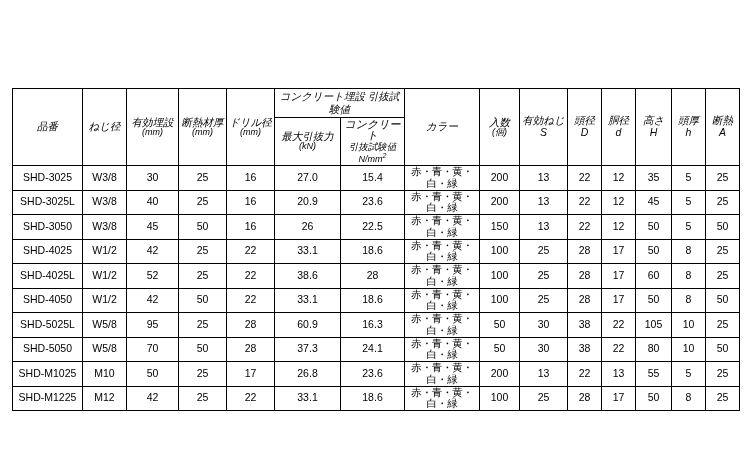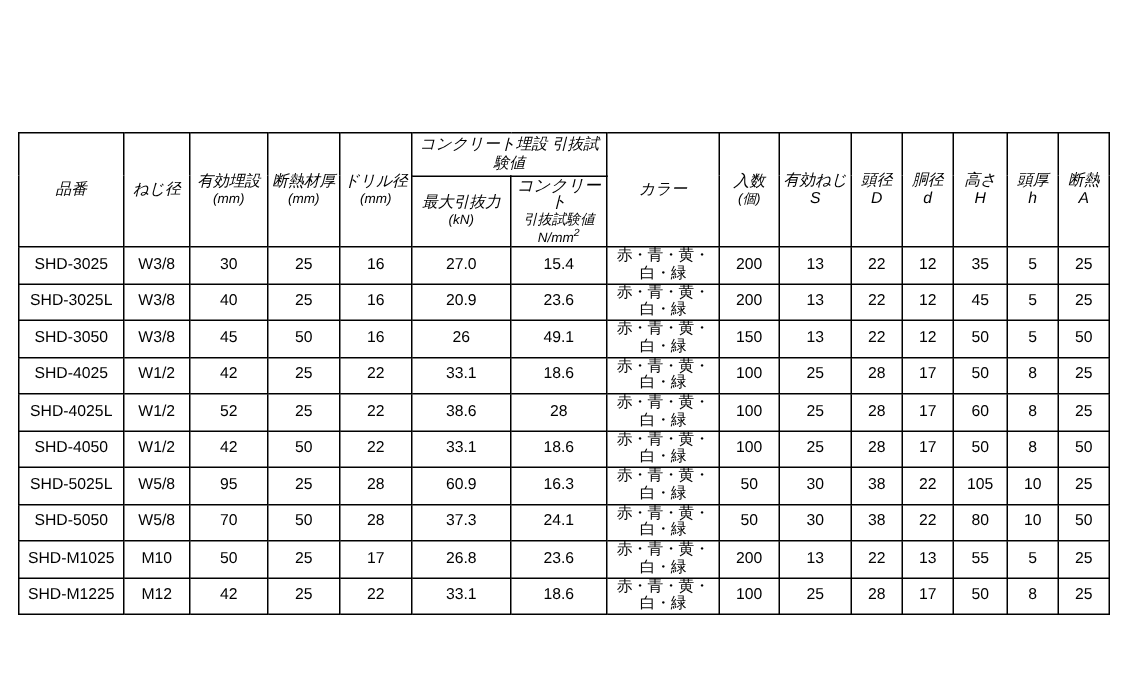--- a/index.html
+++ b/index.html
@@ -190,21 +190,21 @@
           <td>5</td>
           <td>25</td>
         </tr>
         <tr>
           <td class="partno">SHD-3050</td>
           <td>W3/8</td>
           <td>45</td>
           <td>50</td>
           <td>16</td>
           <td>26</td>
-          <td>49.1</td>
+          <td>22.5</td>
           <td class="color">赤・青・黄・白・緑</td>
           <td>150</td>
           <td>13</td>
           <td>22</td>
           <td>12</td>
           <td>50</td>
           <td>5</td>
           <td>50</td>
         </tr>
         <tr>

